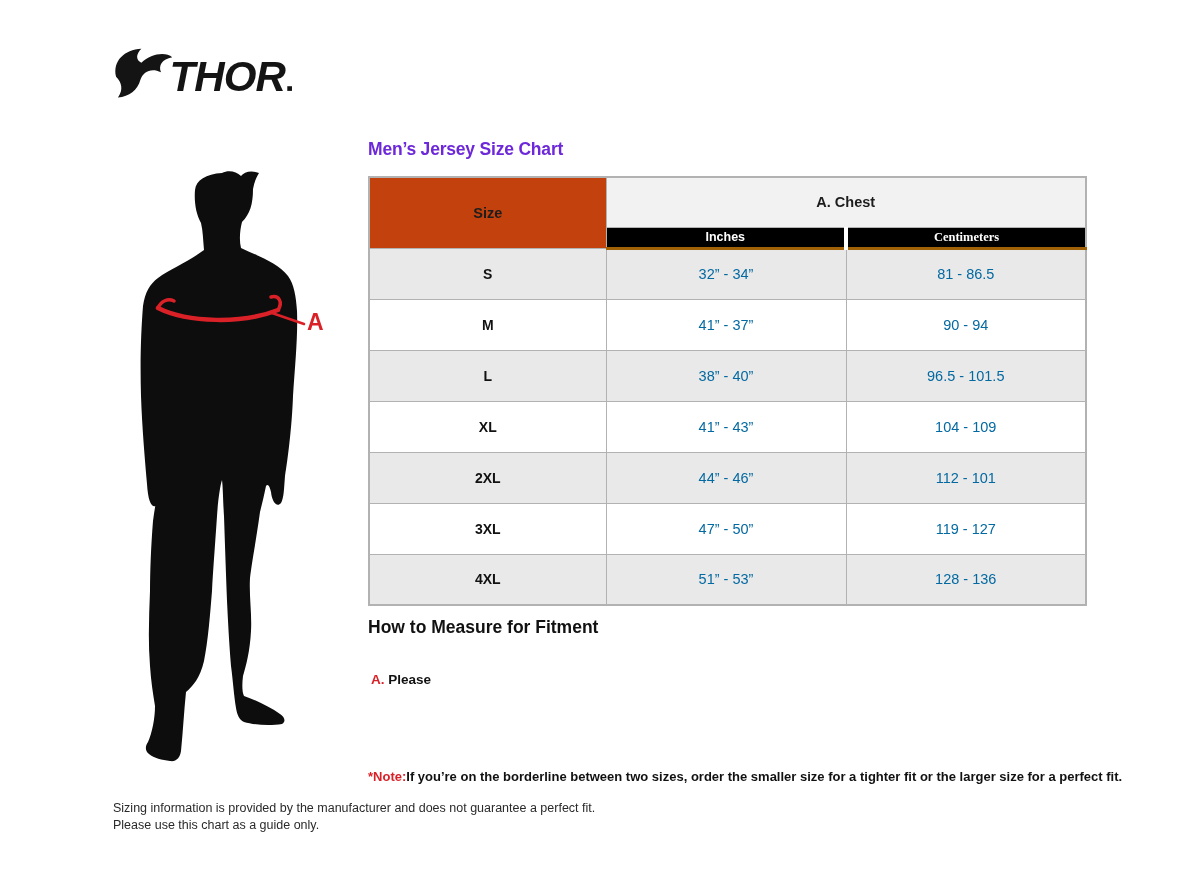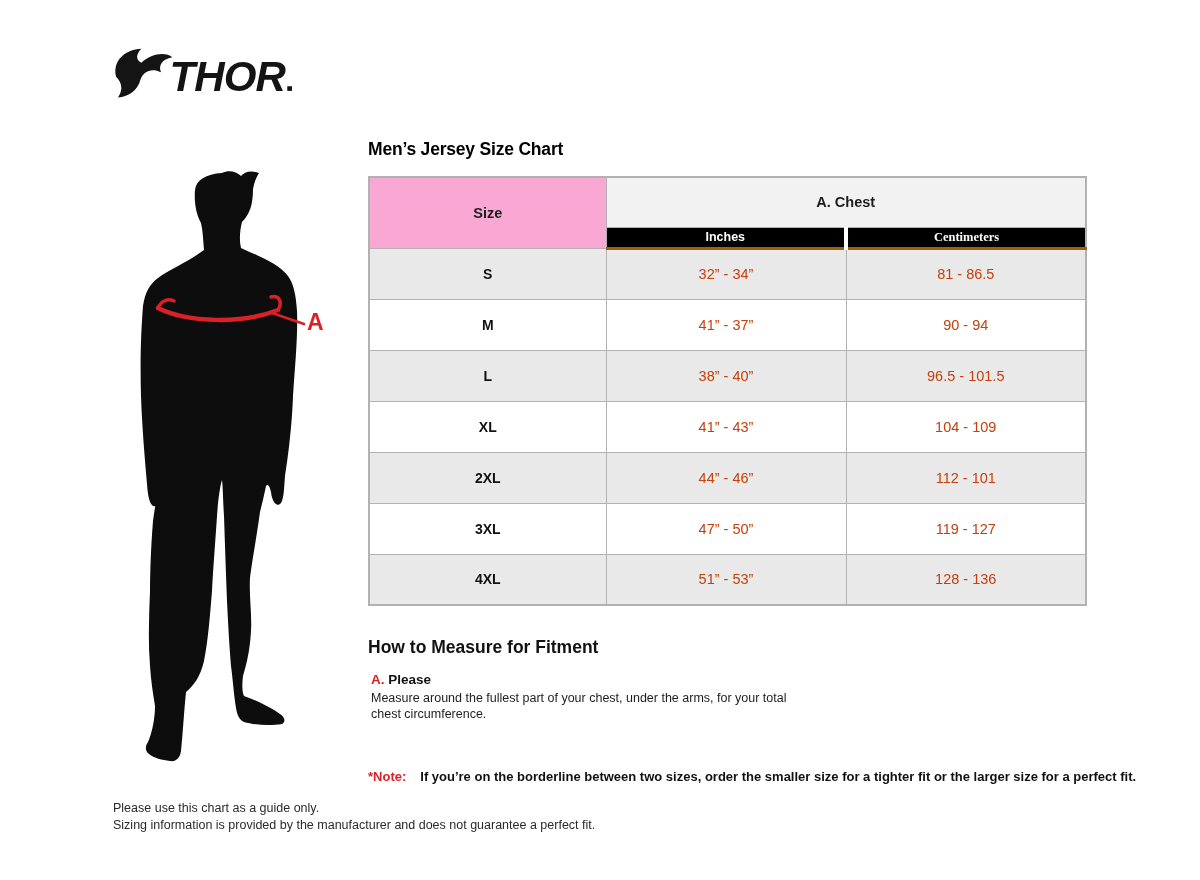--- a/index.html
+++ b/index.html
@@ -8,46 +8,46 @@
   body { position:relative; }
   .abs { position:absolute; }
 
   
   #logo { left:112px; top:46px; width:185px; height:58px; }
 
   
   #figure { left:138px; top:166px; width:200px; height:612px; }
 
   
-  #title { left:368px; top:139px; font-size:17.5px; font-weight:bold; letter-spacing:-0.2px; color:#000000; }
+  #title { left:368px; top:139px; font-size:17.5px; font-weight:bold; letter-spacing:-0.2px; color:#6d28d9; }
 
   
   #size-table { position:absolute; left:368px; top:176px; width:717px;
                 border-collapse:collapse; table-layout:fixed;
                 border:2px solid #b2b2b2; }
   #size-table th, #size-table td { border:1px solid #b2b2b2; text-align:center; vertical-align:middle; }
-  #size-table th.size-head { background:#f9a8d4; font-size:14.5px; font-weight:bold; }
+  #size-table th.size-head { background:#c2410c; font-size:14.5px; font-weight:bold; }
   #size-table th.group-head { background:#f2f2f2; font-size:14.5px; font-weight:bold; height:50px; }
   #size-table th.unit { background:#000000; color:#ffffff; font-size:12.5px; font-weight:bold;
                         height:21px; border-bottom:3px solid #a16207; }
   #size-table th.unit.second { border-left:4px solid #ffffff;font-family:Liberation Serif, serif; }
-  #size-table td { height:51px; font-size:14.5px; color:#c2410c; background:#ffffff; }
+  #size-table td { height:51px; font-size:14.5px; color:#0369a1; background:#ffffff; }
   #size-table td.size-col { font-weight:bold; font-size:14px; color:#111; }
   #size-table tr.alt td { background:#e9e9e9; }
 
   
-  #measure-heading { left:368px; top:637px; font-size:17.5px; font-weight:bold; color:#111; }
+  #measure-heading { left:368px; top:617px; font-size:17.5px; font-weight:bold; color:#111; }
   #measure-item { left:371px; top:672px; }
   .item-title { font-size:13.5px; font-weight:bold; color:#111; }
   .item-key { color:#da2128; }
   .item-desc { font-size:12.5px; line-height:16px; width:430px; margin-top:3px; color:#1d1d1d; }
 
   
   #note { left:368px; top:769px; font-size:13px; font-weight:bold; color:#111; }
-  #note .note-label { color:#da2128; margin-right:14px; }
+  #note .note-label { color:#da2128; margin-right:0; }
 
   
   #footer { left:113px; top:800px; font-size:12.5px; line-height:16.5px; color:#2a2a2a; }
 </style>
 </head>
 <body>
 
 <svg id="logo" class="abs" viewBox="0 0 195 62">
   <g fill="#141414">
     <path d="M3,33 C-1,16 12,4 30,3 C24,9 24,15 30,18 C40,8 56,6 63,12 C52,14 48,21 51,28
@@ -147,23 +147,22 @@
       </tr>
     </tbody>
 </table>
 
 <div id="measure-heading" class="abs">How to Measure for Fitment</div>
 <div id="measure-item" class="abs">
   <div class="item-title">
     <span class="item-key">A.</span>
     <span>Please</span>
   </div>
-  <div class="item-desc">Measure around the fullest part of your chest, under the arms, for your total chest circumference.</div>
 </div>
 
 <div id="note" class="abs">
   <span class="note-label">*Note:</span><span>If you’re on the borderline between two sizes, order the smaller size for a tighter fit or the larger size for a perfect fit.</span>
 </div>
 
 <div id="footer" class="abs">
+  <div>Sizing information is provided by the manufacturer and does not guarantee a perfect fit.</div>
   <div>Please use this chart as a guide only.</div>
-  <div>Sizing information is provided by the manufacturer and does not guarantee a perfect fit.</div>
 </div>
 
 </body></html>

